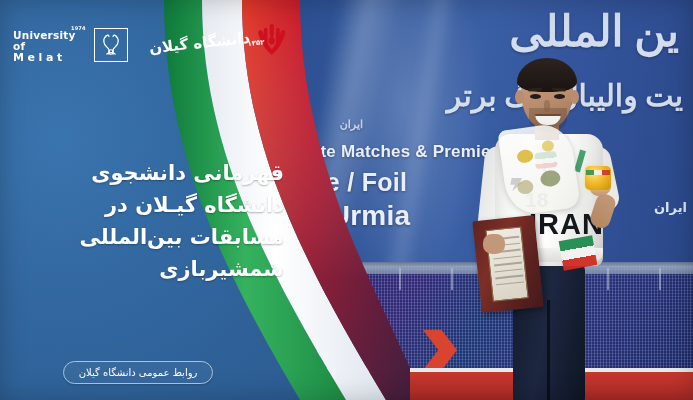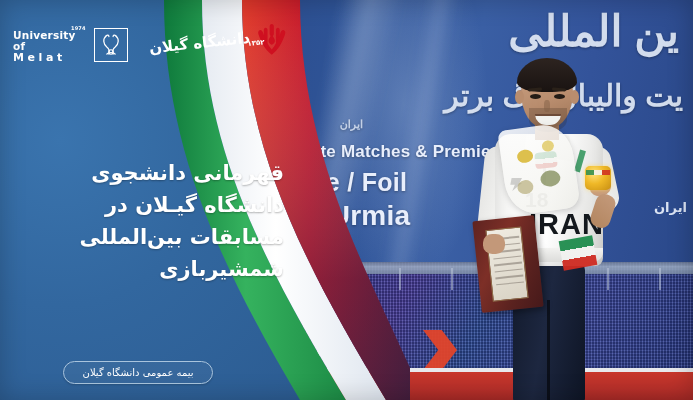--- a/index.html
+++ b/index.html
@@ -123,21 +123,21 @@
     width:30px; height:330px;
     background:linear-gradient(90deg, rgba(220,232,250,0) 0%, rgba(220,232,250,.18) 50%, rgba(220,232,250,0) 100%);
     transform:rotate(9deg); filter:blur(6px);
   }
 
   
   .bk-fa{
     position:absolute; direction:rtl; color:#dfe7f4;
     font-weight:bold; white-space:nowrap;
     text-shadow:0 1px 3px rgba(0,0,0,.35);
-    font-family:Liberation Sans, sans-serif;
+    font-family:Liberation Serif, serif;
     opacity:.93;
   }
   .bk-fa-1{ top:6px;  right:14px; font-size:43px; letter-spacing:1px;}
   .bk-fa-2{ top:78px; right:10px; font-size:30px; }
   .bk-fa-3{ top:118px; right:330px; font-size:11px; opacity:.8;}
 
   .bk-en{
     position:absolute; left:14px; color:#e8eefb;
     font-weight:bold; white-space:nowrap;
     text-shadow:0 1px 3px rgba(0,0,0,.35);
@@ -548,17 +548,17 @@
 
     <div class="logo-fa">
       <span>دانشگاه گیلان</span>
       <span class="logo-num">۱۳۵۲</span>
     </div>
   </div>
 
   <div class="headline">قهرمانی دانشجوی دانشگاه گیـلان در مسابقات بین‌المللی شمشیربازی</div>
 
   <div class="pill">
-    <span>بیمه عمومی دانشگاه گیلان</span>
+    <span>روابط عمومی دانشگاه گیلان</span>
   </div>
 
   <div class="vig"></div>
 </div>
 
 </body></html>

